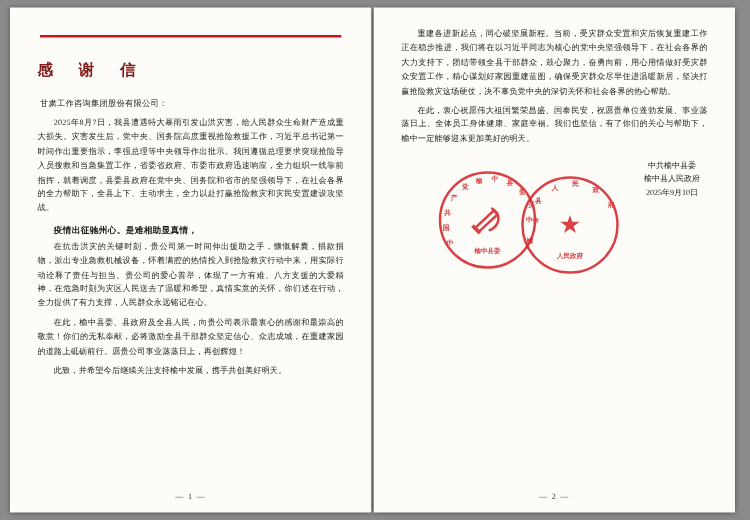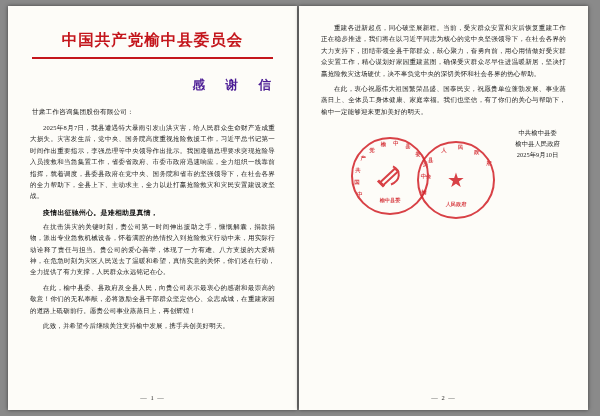--- a/index.html
+++ b/index.html
@@ -44,25 +44,25 @@
     text-align: center;
     margin-top: 8px;
     white-space: nowrap;
   }
   .rule {
     height: 2px;
     background: #c4161c;
     margin: 6px 2px 0 2px;
   }
   .doc-title {
-    text-align: right;
+    text-align: left;
     font-size: 12.5px;
     font-weight: bold;
     letter-spacing: 4px;
-    color: #4c1d95;
+    color: #7f1d1d;
     margin: 18px 0 14px 0;
     font-family: Liberation Serif, serif;
   }
   .addressee {
     font-size: 6.6px;
     color: #1a1a1a;
     margin: 0 0 5px 2px;
     letter-spacing: .2px;
   }
   .body-p {
@@ -161,21 +161,20 @@
   }
 </style>
 </head>
 <body>
 
 <div class="page-wrap">
   <div class="spread">
 
     <div class="sheet sheet-left">
       <div class="inner">
-        <div class="letterhead">中国共产党榆中县委员会</div>
         <div class="rule"></div>
         <div class="doc-title">感　谢　信</div>
         <div class="addressee">甘肃工作咨询集团股份有限公司：</div>
         <p class="body-p">2025年8月7日，我县遭遇特大暴雨引发山洪灾害，给人民群众生命财产造成重大损失。灾害发生后，党中央、国务院高度重视抢险救援工作，习近平总书记第一时间作出重要指示，李强总理等中央领导作出批示。我国遵循总理要求突现抢险导入员搜救和当急集置工作，省委省政府、市委市政府迅速响应，全力组织一线靠前指挥，就着调度，县委县政府在党中央、国务院和省市的坚强领导下，在社会各界的全力帮助下，全县上下、主动求主，全力以赴打赢抢险救灾和灾民安置建设攻坚战。</p>
         <div class="subhead">疫情出征驰州心。是难相助显真情，</div>
         <p class="body-p">在抗击洪灾的关键时刻，贵公司第一时间伸出援助之手，慷慨解囊，捐款捐物，派出专业急救机械设备，怀着满腔的热情投入到抢险救灾行动中来，用实际行动诠释了责任与担当。贵公司的爱心善举，体现了一方有难、八方支援的大爱精神，在危急时刻为灾区人民送去了温暖和希望，真情实意的关怀，你们述在行动，全力提供了有力支撑，人民群众永远铭记在心。</p>
         <p class="body-p">在此，榆中县委、县政府及全县人民，向贵公司表示最衷心的感谢和最崇高的敬意！你们的无私奉献，必将激励全县干部群众坚定信心、众志成城，在重建家园的道路上砥砺前行。愿贵公司事业蒸蒸日上，再创辉煌！</p>
         <p class="body-p">此致，并希望今后继续关注支持榆中发展，携手共创美好明天。</p>
       </div>
       <div class="pagenum">— 1 —</div>

